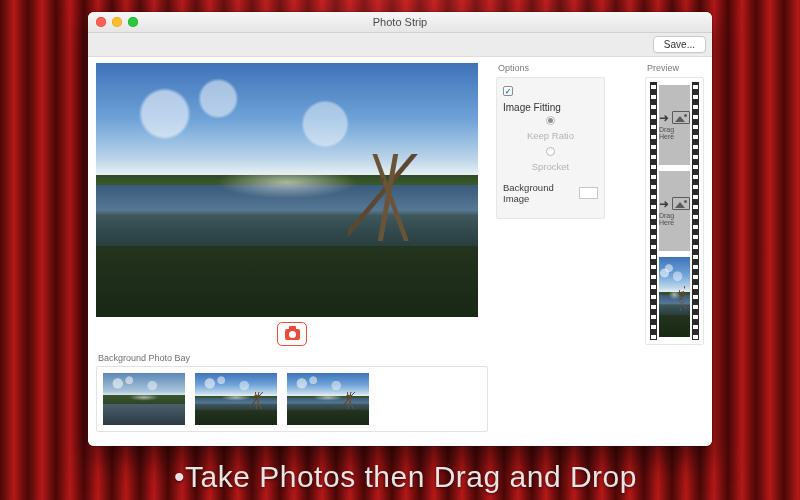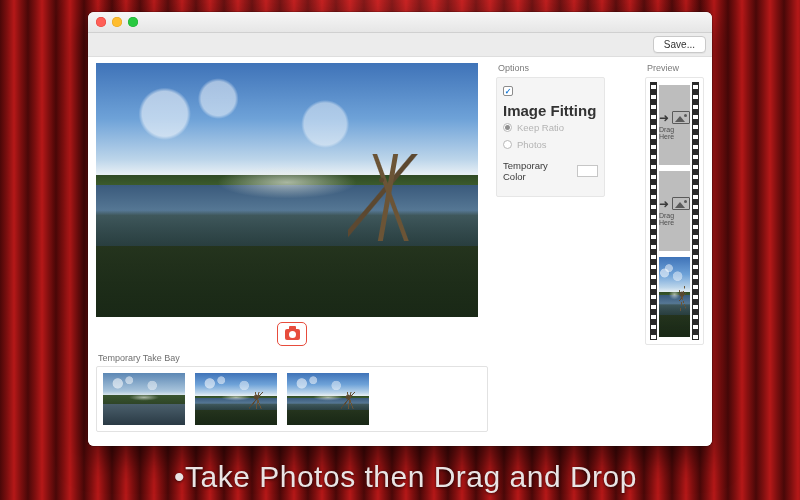--- a/index.html
+++ b/index.html
@@ -79,25 +79,25 @@
   .thumb { width: 82px; height: 52px; background:#789; position:relative; overflow:hidden; }
 
   .right-col { width: 208px; display: flex; }
   .options { width: 110px; }
   .panel-title { font-size: 9px; color: #7a7a7a; margin: 0 0 4px 2px; }
   .panel-box { background: #f5f5f5; border: 1px solid #e6e6e6; border-radius: 2px;
     padding: 8px 6px; font-size: 9.5px; color: #3a3a3a; }
   .row { display: flex; align-items: center; gap: 5px; margin-bottom: 6px; }
   .chk { width:10px; height:10px; border:1px solid #8c8c8c; border-radius:2px; background:#fff;
     display:flex; align-items:center; justify-content:center; font-size:8px; color:#1477d4; font-weight:bold; }
-  .subhead { font-weight: 700; font-size: 15px; margin: 6px 0 3px 0; color:#333; }
+  .subhead { font-weight: 400; font-size: 10px; margin: 6px 0 3px 0; color:#333; }
   .radio { width:9px; height:9px; border:1px solid #b8b8b8; border-radius:50%; background:#fff;
     display:inline-flex; align-items:center; justify-content:center; }
   .radio.sel::after { content:""; width:5px; height:5px; border-radius:50%; background:#8f8f8f; }
-  .muted { color:#b4b4b4; }
+  .muted { color:#b4b4b4;flex-direction:column; }
   .swatch { width:22px; height:12px; border:1px solid #c6c6c6; background:#fff; margin-left:4px; }
 
   .preview { flex: 1; padding-left: 40px; }
   .film-wrap { background:#fff; border:1px solid #e6e6e6; border-radius:2px; padding:4px;
     display:flex; flex-direction:column; gap:0; height: 268px; }
   .film { position:relative; background:#fff; padding:0 7px; flex:1; }
   .sprockets { position:absolute; top:0; bottom:0; width:7px; display:flex; flex-direction:column; }
   .sprockets.left { left:0; } .sprockets.right { right:0; }
   .sprockets::before { content:""; position:absolute; inset:0;
     background: repeating-linear-gradient(#2a2a2a 0 3px, #fff 3px 7px, #2a2a2a 7px 10px);
@@ -151,40 +151,41 @@
 <div class="stage">
 
   <div class="window">
 
     <div class="titlebar">
       <div class="traffic">
         <span class="t-close"></span>
         <span class="t-min"></span>
         <span class="t-max"></span>
       </div>
+      <div class="wtitle">Photo Strip</div>
     </div>
 
     <div class="toolbar-row">
       <button class="btn">Save...</button>
     </div>
 
     <div class="content">
 
       <div class="left-col">
         <div class="main-photo">
           <div class="landscape">
               <div class="tree"></div>
             </div>
         </div>
         <div class="shutter-row">
           <div class="shutter">
             <span class="cam-icon"></span>
           </div>
         </div>
-        <div class="bay-label">Temporary Take Bay</div>
+        <div class="bay-label">Background Photo Bay</div>
         <div class="bay">
           <div class="thumb alt">
               <div class="landscape"></div>
             </div>
           <div class="thumb">
               <div class="landscape">
                 <div class="tree"></div>
               </div>
             </div>
           <div class="thumb">
@@ -203,24 +204,24 @@
             <div class="row">
               <span class="chk">✓</span>
             </div>
             <div class="subhead">Image Fitting</div>
             <div class="row muted">
               <span class="radio sel"></span>
               <span>Keep Ratio</span>
             </div>
             <div class="row muted">
               <span class="radio"></span>
-              <span>Photos</span>
+              <span>Sprocket</span>
             </div>
             <div class="row" style="margin-top:10px;">
-              <span>Temporary Color</span>
+              <span>Background Image</span>
               <span class="swatch"></span>
             </div>
           </div>
         </div>
 
         <div class="preview">
           <div class="panel-title">Preview</div>
           <div class="film-wrap">
             <div class="film">
               <div class="sprockets left"></div>

